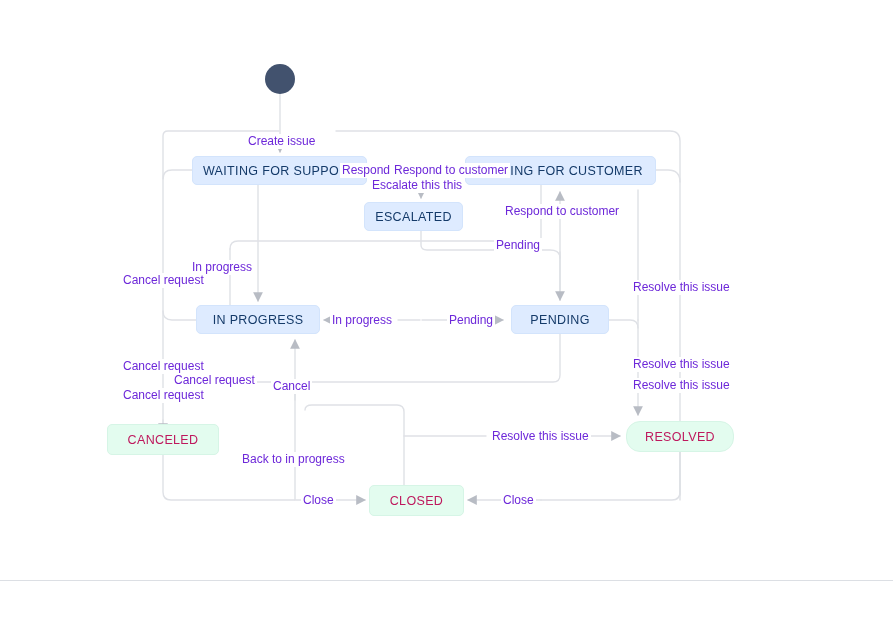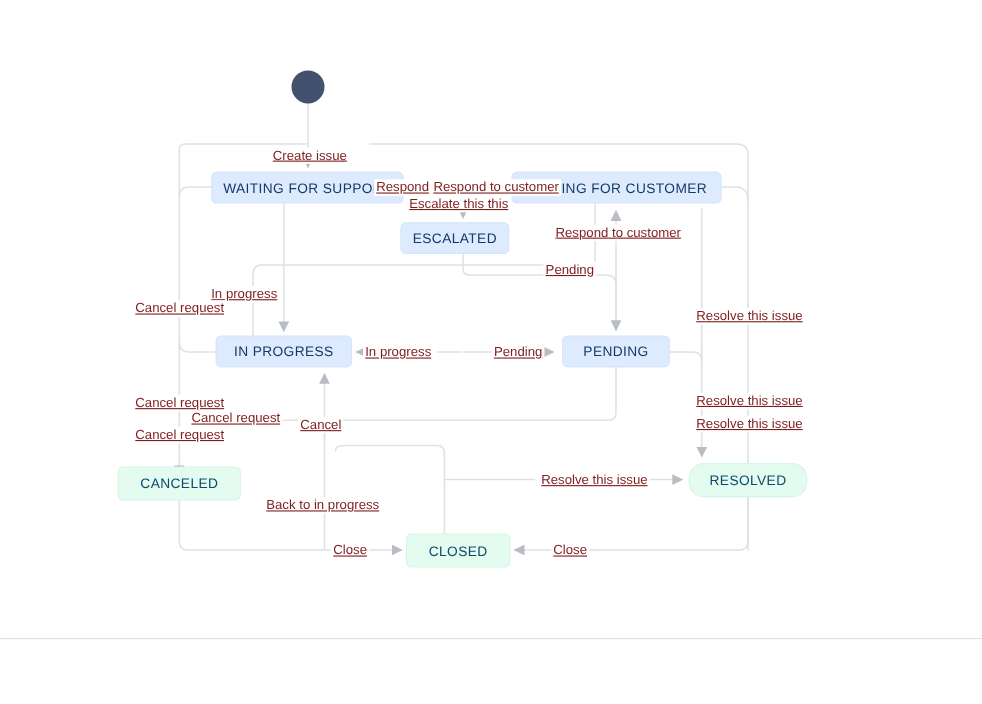--- a/index.html
+++ b/index.html
@@ -37,41 +37,40 @@
     overflow: hidden;
     z-index: 3;
   }
   .node.blue {
     background: #deebff;
     color: #143a69;
     border: 1px solid #d3e4fc;
   }
   .node.green {
     background: #e3fcef;
-    color: #0c4a6e;
+    color: #be185d;
     border: 1px solid #d6f5e6;
   }
   .start-dot {
     position: absolute;
     width: 30px; height: 30px;
     border-radius: 50%;
     background: #42526e;
     z-index: 4;
   }
   
   .elabel {
     position: absolute;
     font-size: 12px;
-    color: #7f1d1d;
+    color: #6d28d9;
     background: #ffffff;
     white-space: nowrap;
     line-height: 15px;
     padding: 0 2px;
     z-index: 5;
-    text-decoration: underline;
   }
   .elabel.over {
     z-index: 6;
   }
   
   .divider {
     position: absolute;
     left: 0;
     width: 893px;
     height: 1px;

